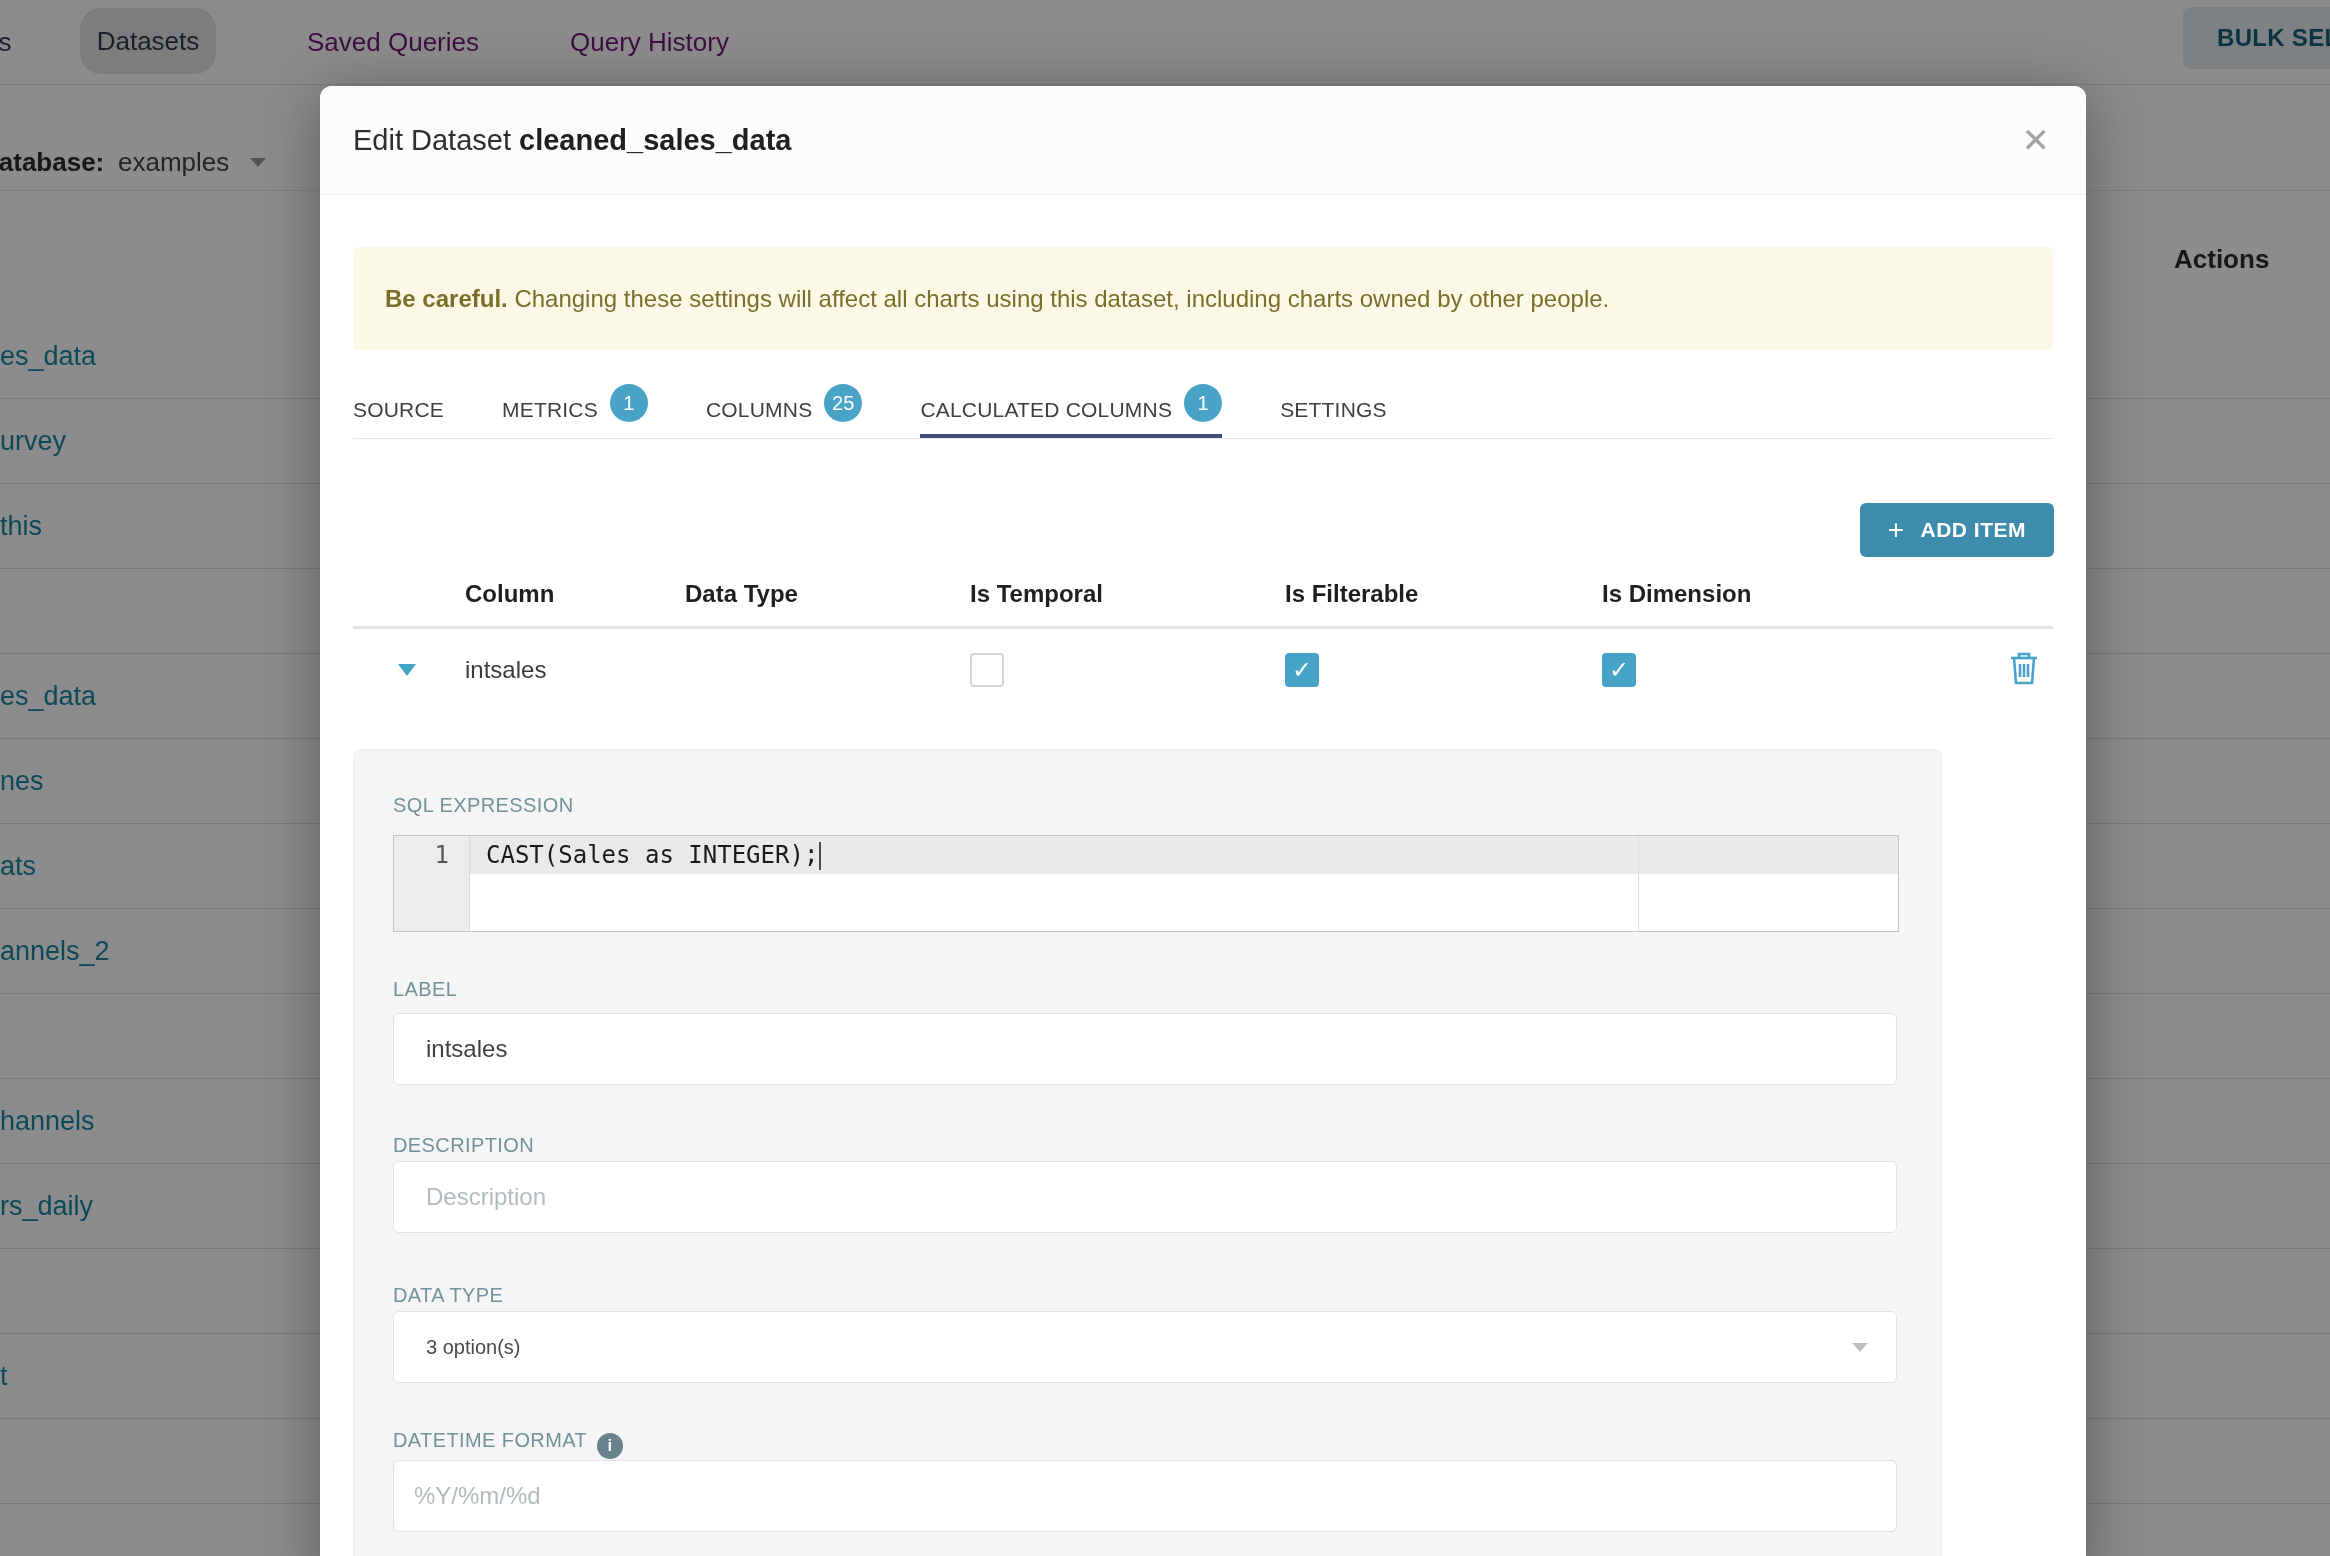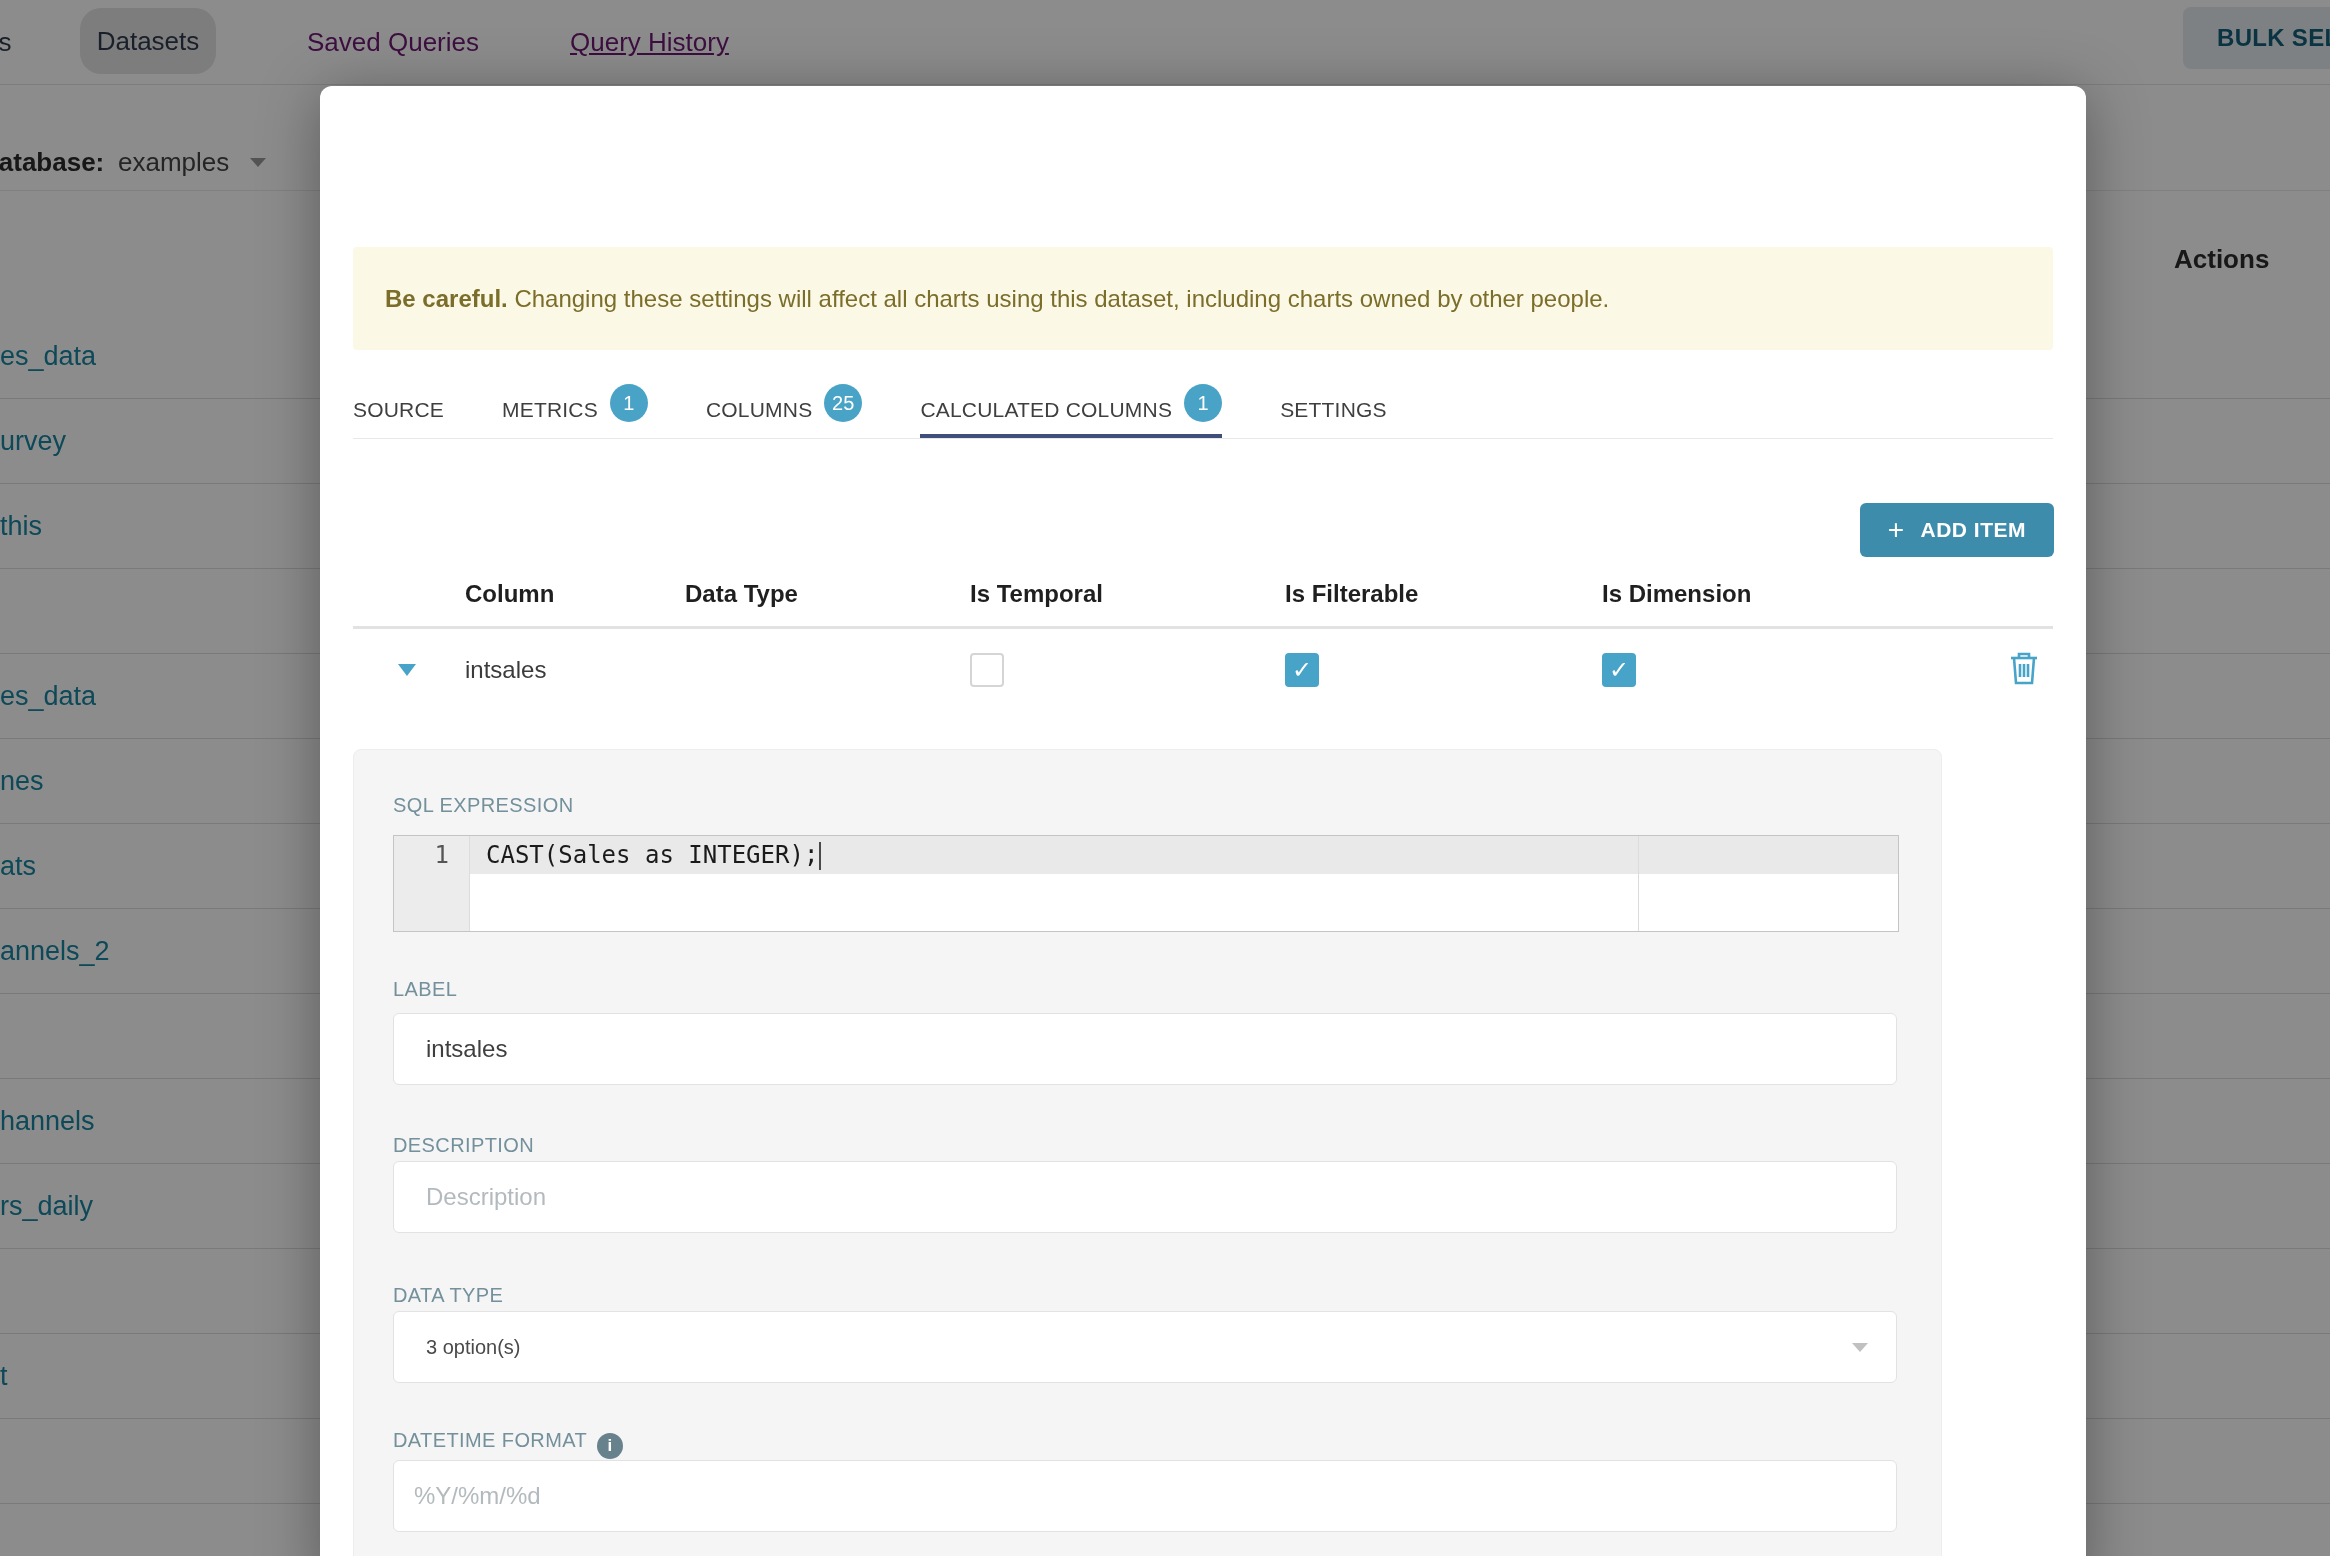--- a/index.html
+++ b/index.html
@@ -7,21 +7,21 @@
     width:2330px;height:1556px;position:relative;overflow:hidden;
     font-family:"Liberation Sans",sans-serif;background:#fff;
   }
   
   .page{position:absolute;inset:0;background:#fff;}
   .nav{position:absolute;left:0;top:0;width:2330px;height:84px;background:#fff;border-bottom:1px solid #e3e3e3;}
   .nav-frag{position:absolute;left:-16px;top:0;height:84px;line-height:84px;font-size:26px;color:#2f3b4d;}
   .nav-chip{position:absolute;left:80px;top:8px;width:136px;height:66px;background:#e4e4e4;border-radius:21px;
     display:flex;align-items:center;justify-content:center;font-size:26px;color:#2f3b4d;}
   .nav-item{position:absolute;top:0;height:84px;line-height:84px;font-size:26px;color:#701a75;cursor:pointer;}
-  .nav-item.saved{left:307px;} .nav-item.history{left:570px;text-decoration:underline;}
+  .nav-item.saved{left:307px;} .nav-item.history{left:570px;}
   .bulk-btn{position:absolute;left:2183px;top:7px;width:230px;height:62px;background:#e6ebee;border-radius:8px;
     font-size:24px;font-weight:700;letter-spacing:.3px;color:#14607a;line-height:62px;padding-left:34px;box-sizing:border-box;}
   .dbbar{position:absolute;left:0;top:134px;height:56px;width:600px;}
   .db-label{position:absolute;left:-20px;top:0;line-height:56px;font-size:26px;font-weight:700;color:#2b2b2b;}
   .db-value{position:absolute;left:118px;top:0;line-height:56px;font-size:26px;color:#444;}
   .db-caret{position:absolute;left:250px;top:24px;width:0;height:0;border-left:8px solid transparent;border-right:8px solid transparent;border-top:9px solid #9a9a9a;}
   .page-hline{position:absolute;left:0;top:190px;width:2330px;height:1px;background:#eaeaea;}
   .actions-header{position:absolute;left:2174px;top:244px;font-size:26px;font-weight:600;color:#2d2d2d;}
   #bg-rows{position:absolute;left:0;top:314px;width:2330px;}
   .bg-row{height:84px;border-bottom:1px solid #dcdcdc;display:flex;align-items:center;}
@@ -129,20 +129,24 @@
       <div class="bg-row">
         <span class="bg-link">t</span>
       </div>
       <div class="bg-row"></div>
     </div>
 </div>
 
 <div class="overlay"></div>
 
 <div class="modal">
+  <div class="modal-header">
+    <div class="modal-title"><span>Edit Dataset </span><b>cleaned_sales_data</b></div>
+    <span class="close-x">✕</span>
+  </div>
 
   <div class="banner"><b>Be careful.</b><span> Changing these settings will affect all charts using this dataset, including charts owned by other people.</span></div>
 
   <div class="tabs">
     <div class="tab">
         <span>SOURCE</span>
       </div>
     <div class="tab">
         <span>METRICS</span>
         <span class="badge">1</span>

